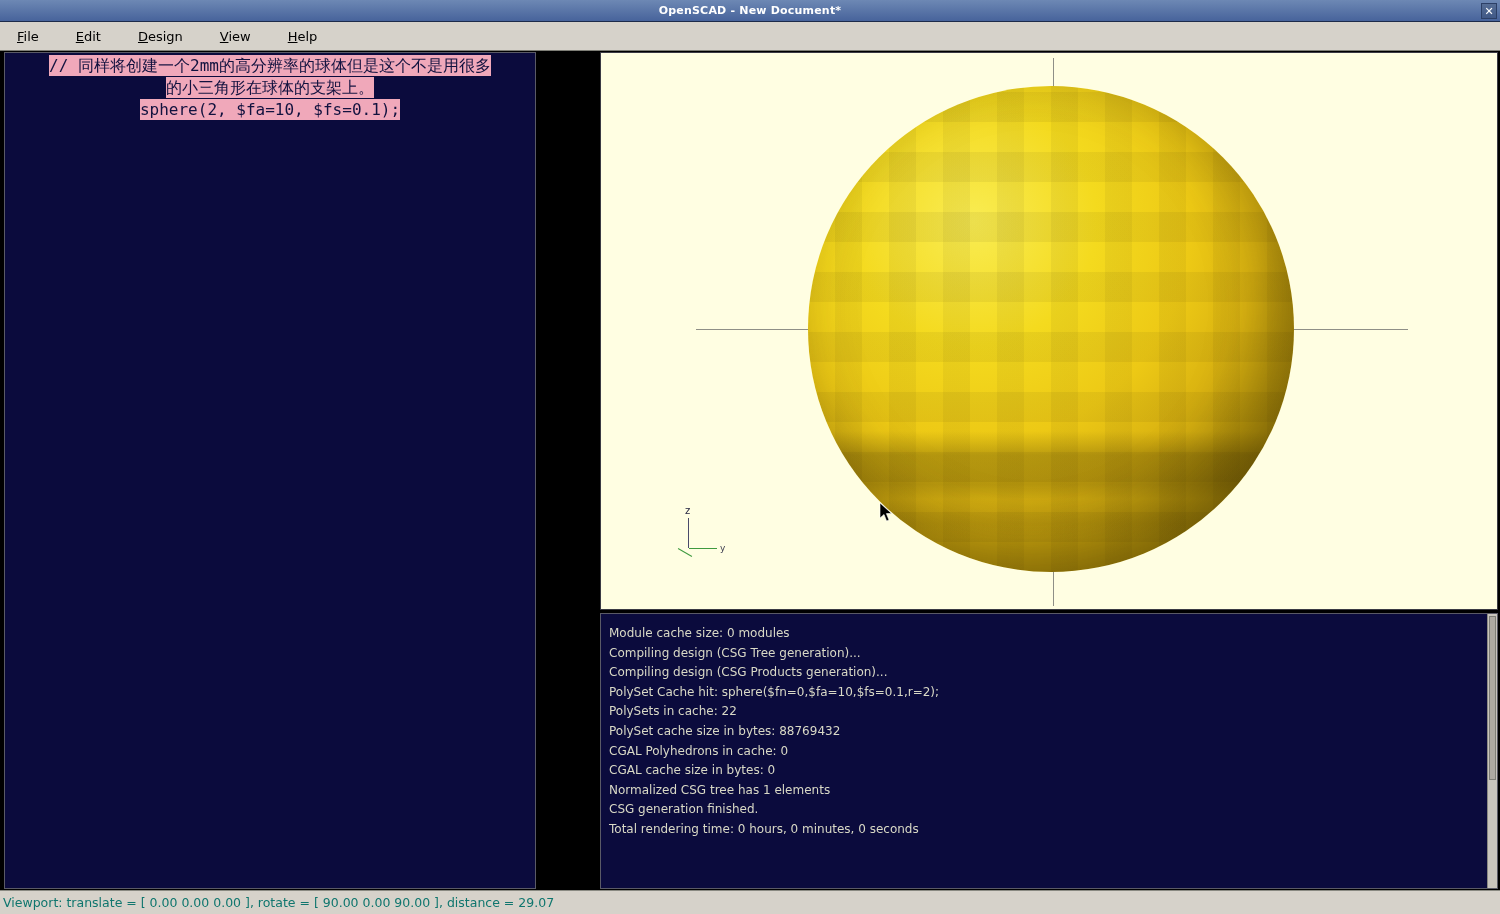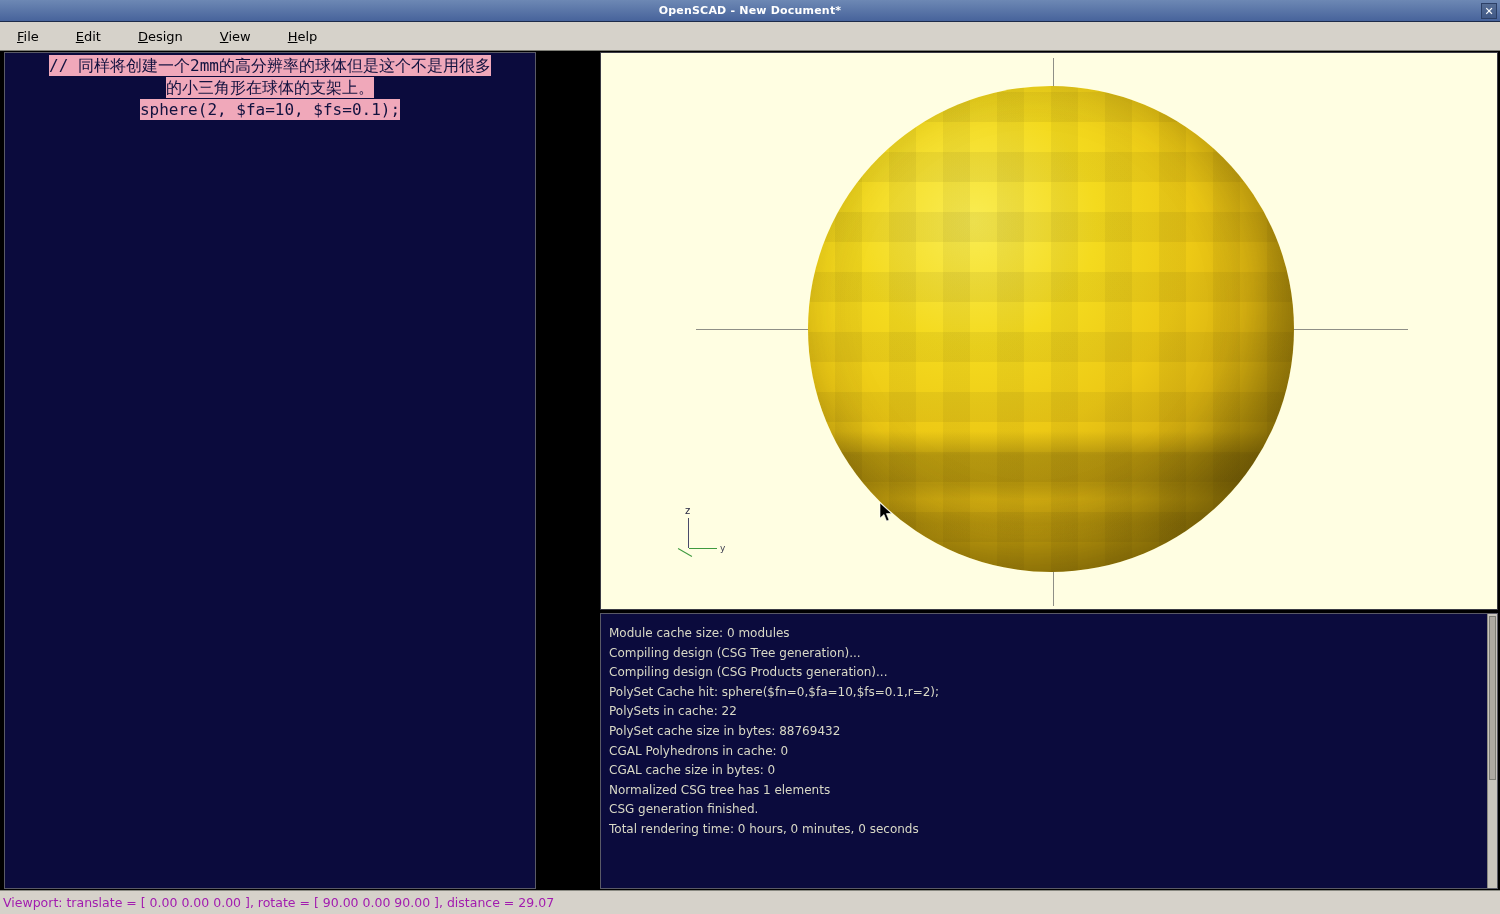--- a/index.html
+++ b/index.html
@@ -129,21 +129,21 @@
     background: #aeaaa2; border: 1px solid #7e7e76;
   }
 
   
   .statusbar {
     position: absolute; left: 0; right: 0; bottom: 0; height: 24px;
     background: #d6d2ca;
     border-top: 1px solid #8a8a82;
     display: flex; align-items: center;
     padding-left: 3px;
-    font-size: 12.5px; color: #a21caf;
+    font-size: 12.5px; color: #0f766e;
   }
 </style>
 </head>
 <body>
 
 <div class="window">
 
   <div class="titlebar">
     <span class="title">OpenSCAD - New Document*</span>
     <span class="close">✕</span>

